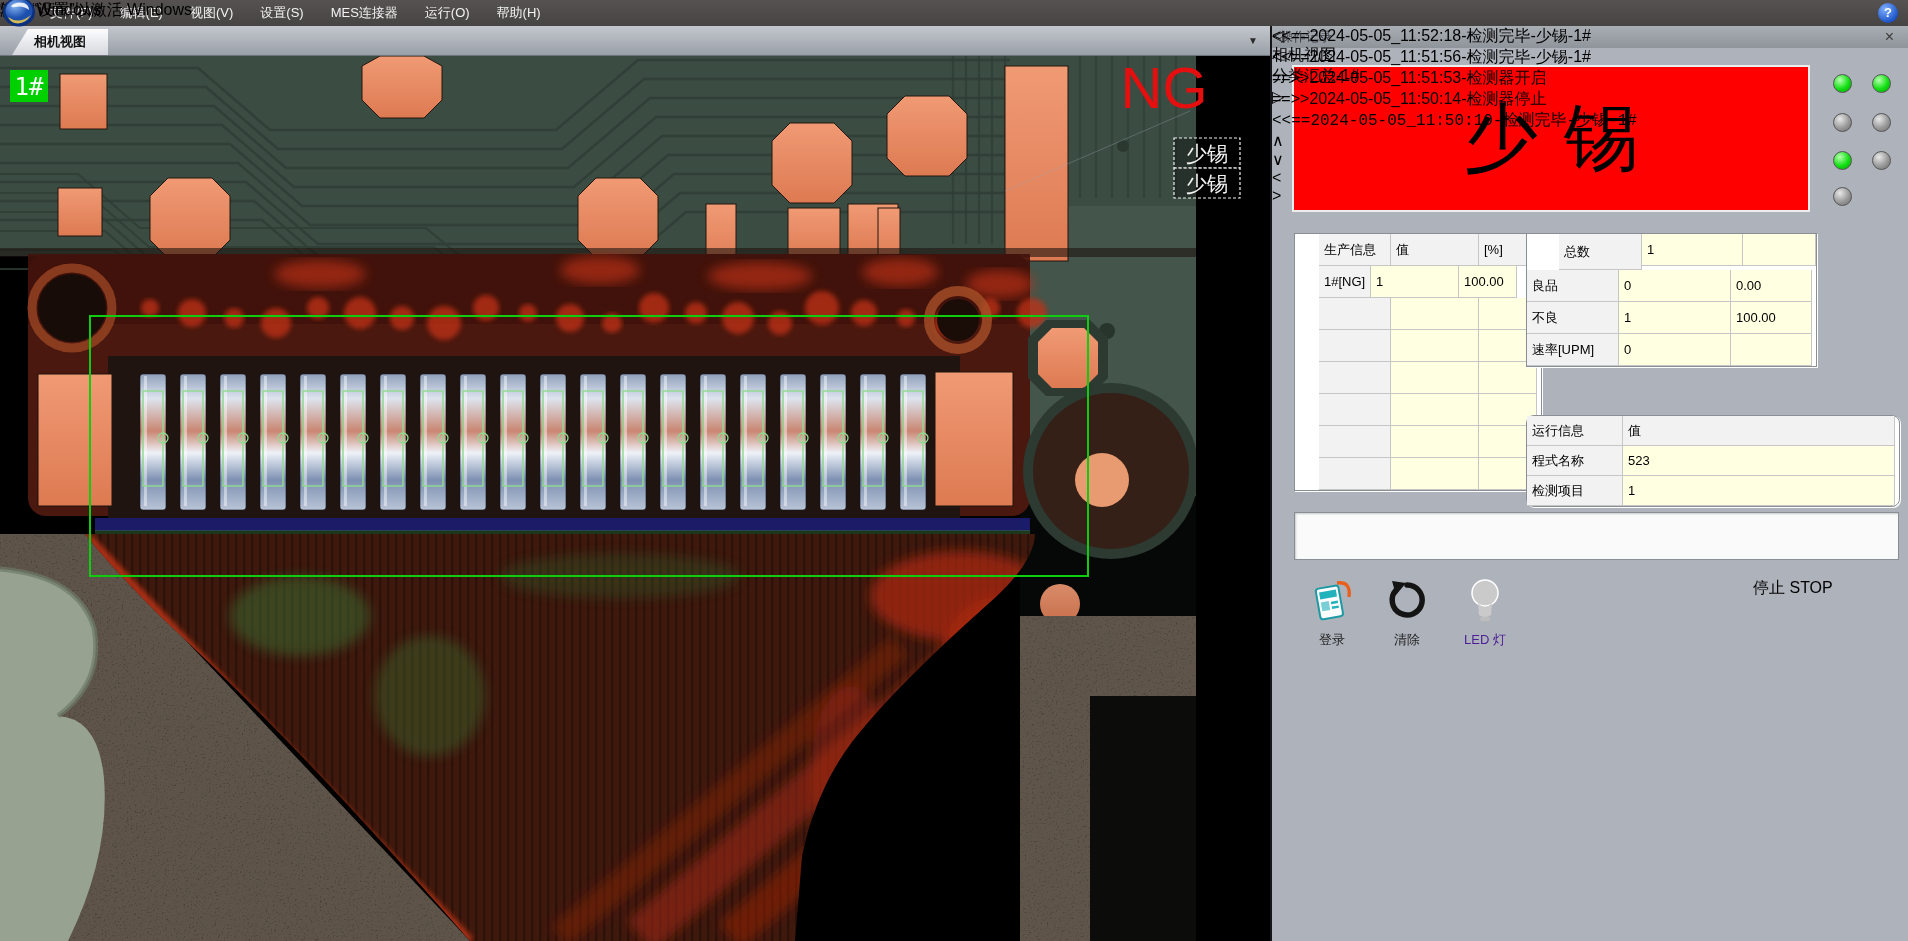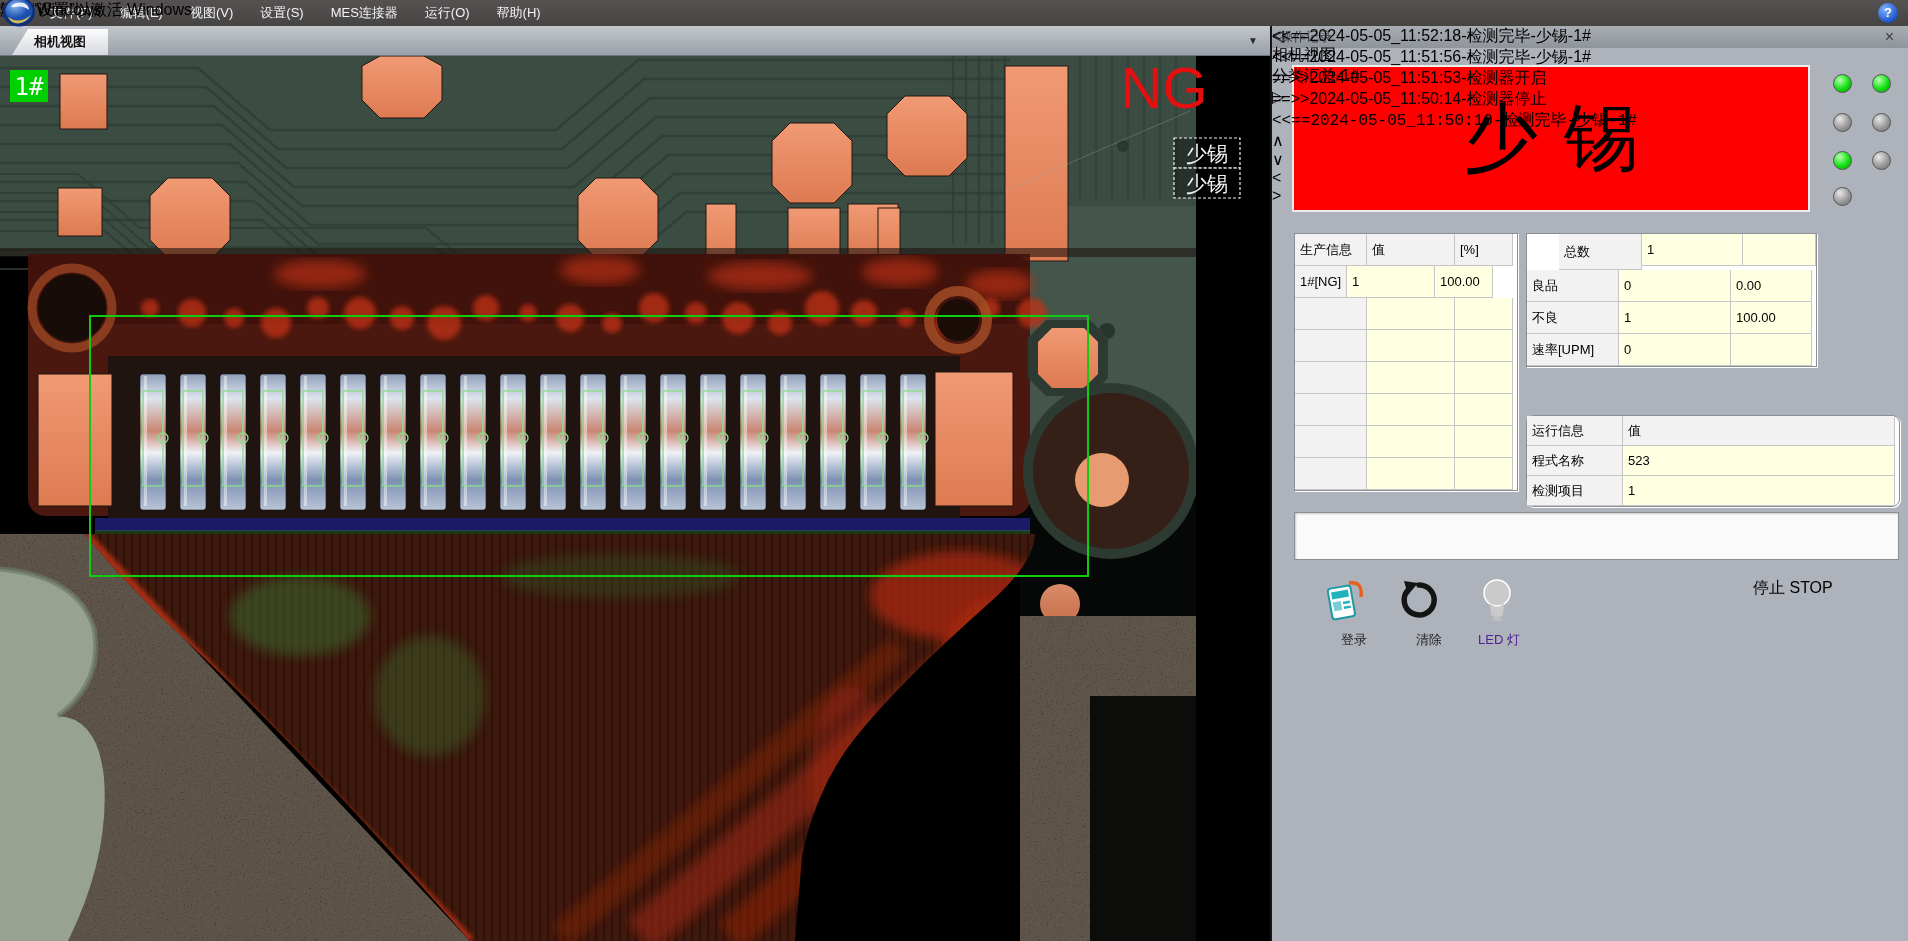--- a/index.html
+++ b/index.html
@@ -46,21 +46,21 @@
   .wtable{background:#fff;border:1px solid #8a8f96;box-shadow:1px 1px 0 #fff;}
   .trow{display:flex;}
   .tcell{box-sizing:border-box;border-right:1px solid #c6c6c6;border-bottom:1px solid #c6c6c6;
     font-size:13px;color:#000;padding:0 5px;display:flex;align-items:center;overflow:hidden;white-space:nowrap;}
   .lab{background:#f2f2f2;}
   .val{background:#ffffe1;}
   .hdr{background:#f2f2f2;}
 
   .textbox{left:22px;top:486px;width:603px;height:46px;background:#fafafa;border:1px solid #8a8f96;box-shadow:inset 1px 1px 2px rgba(0,0,0,.2);}
 
-  .toolbtn{display:flex;flex-direction:column;align-items:flex-end;gap:6px;width:70px;}
+  .toolbtn{display:flex;flex-direction:column;align-items:center;gap:6px;width:70px;}
   .toolbtn .lbl{font-size:13px;color:#222;}
   .toolbtn .lbl.dim{color:#4c1d95;}
   .stopbtn{left:481px;top:552px;width:147px;height:84px;background:#f"];
   .stopbtn{left:481px;top:552px;width:147px;height:84px;background:#f77270;border:2px solid #1c1c1c;box-sizing:border-box;
     display:flex;flex-direction:column;align-items:center;justify-content:center;color:#111;
     font-size:17px;line-height:1.35;cursor:pointer;font-family:"DejaVu Sans Mono",monospace;}
 
   /* log tabs */
   .logstrip{left:0;top:648px;width:636px;height:28px;}
   .navarr{position:absolute;font-size:13px;color:#333;top:6px;}
@@ -391,21 +391,21 @@
     </div>
 
     <div class="abs led on" style="left:561px;top:48px;"></div>
     <div class="abs led on" style="left:600px;top:48px;"></div>
     <div class="abs led off" style="left:561px;top:87px;"></div>
     <div class="abs led off" style="left:600px;top:87px;"></div>
     <div class="abs led on" style="left:561px;top:125px;"></div>
     <div class="abs led off" style="left:600px;top:125px;"></div>
     <div class="abs led off" style="left:561px;top:161px;"></div>
 
-    <div class="abs wtable" style="left:22px;top:207px;width:222px;" id="prodTable">
+    <div class="abs wtable" style="left:22px;top:207px;width:222px;padding-left:24px;" id="prodTable">
         <div class="trow">
           <div class="tcell hdr" style="width:72px;height:32px;">生产信息</div>
           <div class="tcell hdr" style="width:88px;height:32px;">值</div>
           <div class="tcell hdr" style="width:58px;height:32px;">[%]</div>
         </div>
         <div class="trow">
           <div class="tcell lab" style="width:52px;height:32px;">1#[NG]</div>
           <div class="tcell val" style="width:88px;height:32px;">1</div>
           <div class="tcell val" style="width:58px;height:32px;">100.00</div>
         </div>

